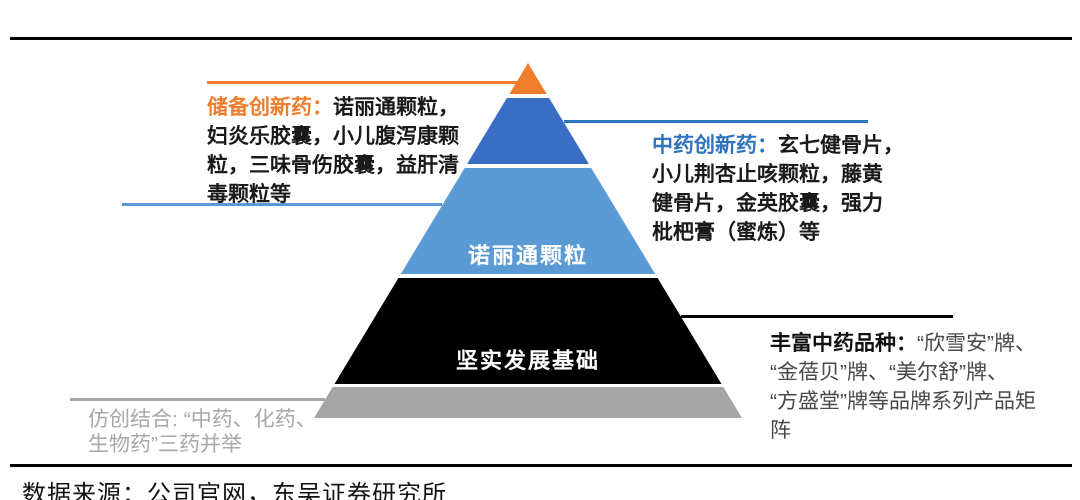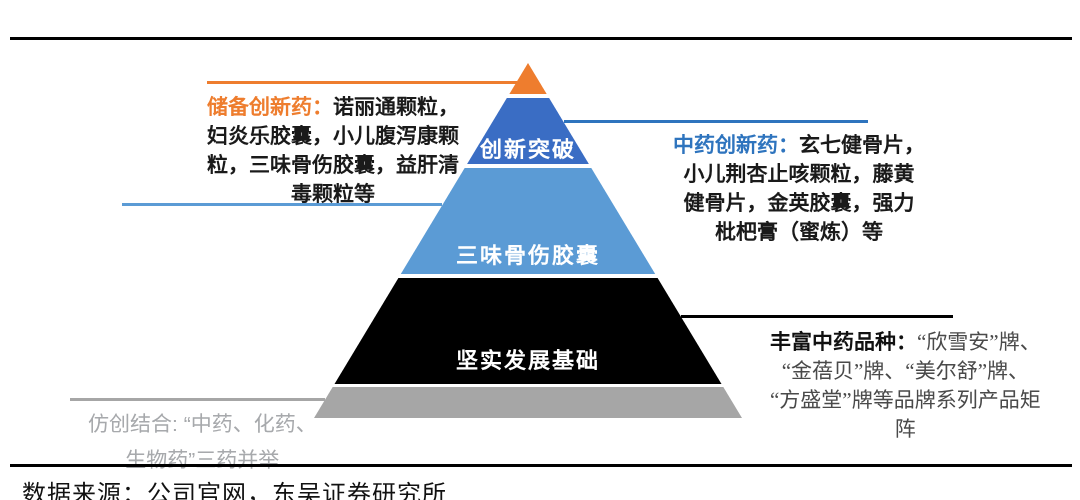--- a/index.html
+++ b/index.html
@@ -40,49 +40,48 @@
   
   .cline{position:absolute;height:3px;}
   .cline-orange   {left:207px;top:81px; width:310px;background:#EE7D2E;}
   .cline-blue     {left:564px;top:120px;width:304px;background:#2E74BE;}
   .cline-lightblue{left:122px;top:203px;width:320px;background:#5B9BD5;}
   .cline-black    {left:681px;top:315px;width:272px;background:#000000;}
   .cline-gray     {left:70px; top:398px;width:255px;background:#A6A6A6;}
   
   .ann{
     position:absolute;font-size:21px;line-height:29px;white-space:pre-line;
-    color:#1A1A1A;font-weight:600;letter-spacing:0px;text-align:center;
+    color:#1A1A1A;font-weight:600;letter-spacing:0px;
   }
   .ann .ann-label{font-weight:bold;}
   .ann-reserve  {left:207px;top:92px;}
   .ann-reserve .ann-label{color:#EE7D2E;}
-  .ann-tcm      {left:652px;top:130px;margin-left:21px;}
+  .ann-tcm      {left:652px;top:130px;}
   .ann-tcm .ann-label{color:#2E74BE;}
   .ann-insure   {left:122px;top:218px;}
   .ann-insure .ann-label{color:#41A0DC;}
-  .ann-rich     {left:770px;top:328px;font-weight:400;color:#4A4A4A;font-family:Liberation Serif, serif;}
+  .ann-rich     {left:770px;top:328px;font-weight:400;color:#4A4A4A;}
   .ann-rich .ann-label{color:#111111;}
-  .ann-combo    {left:88px;top:406px;line-height:36px;font-weight:500;color:#A7A9AC;}
+  .ann-combo    {left:88px;top:406px;line-height:25px;font-weight:500;color:#A7A9AC;}
   .ann-combo .ann-label{color:#A7A9AC;font-weight:500;}
 </style>
 </head>
 <body>
 
 <div class="canvas">
 
   <div class="rule rule-top"></div>
 
   <div class="pyramid">
     <div class="band band-tip"></div>
     <div class="band band-innov"></div>
     <div class="band band-growth"></div>
     <div class="band band-foundation"></div>
     <div class="band band-base"></div>
-    <div class="band-label lbl-innov">创新突破</div>
-    <div class="band-label lbl-growth">三味骨伤胶囊</div>
+    <div class="band-label lbl-growth">诺丽通颗粒</div>
     <div class="band-label lbl-foundation">坚实发展基础</div>
   </div>
 
   <div class="cline cline-orange"></div>
   <div class="cline cline-blue"></div>
   <div class="cline cline-lightblue"></div>
   <div class="cline cline-black"></div>
   <div class="cline cline-gray"></div>
 
   <div class="ann ann-reserve"><span class="ann-label">储备创新药：</span><span class="ann-body">诺丽通颗粒，

